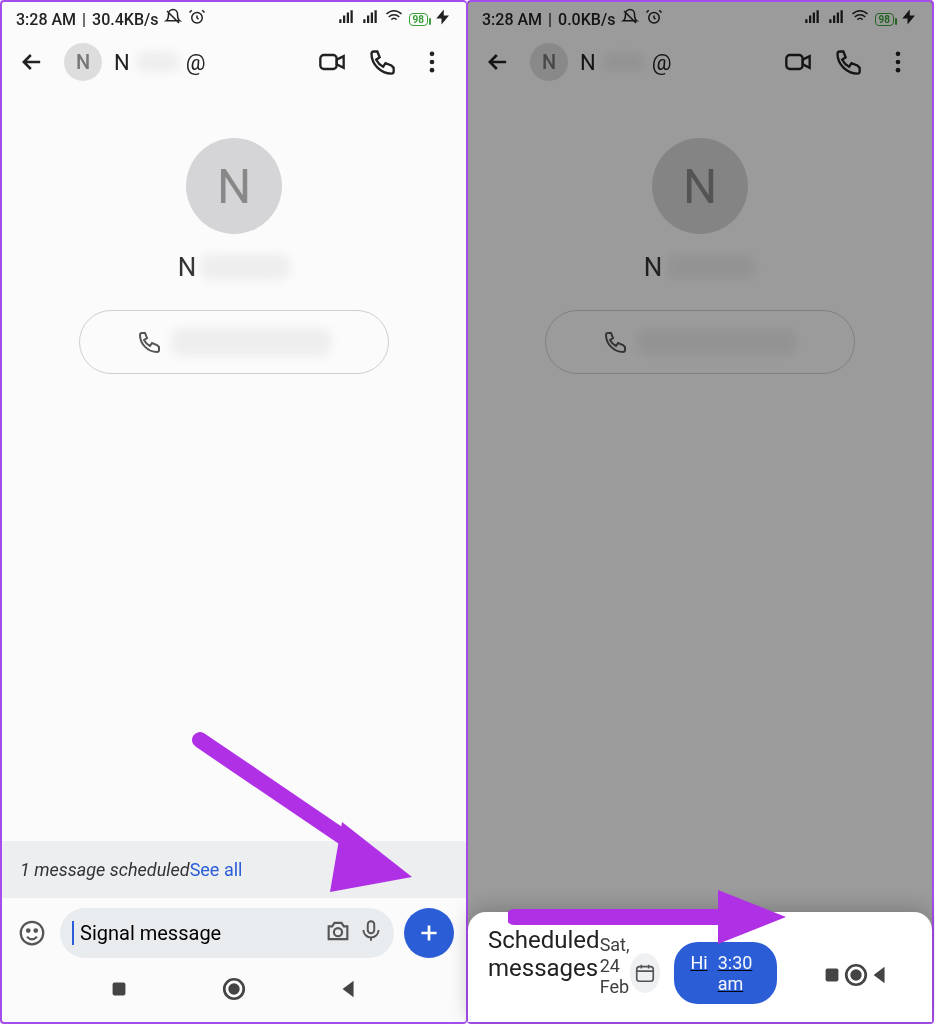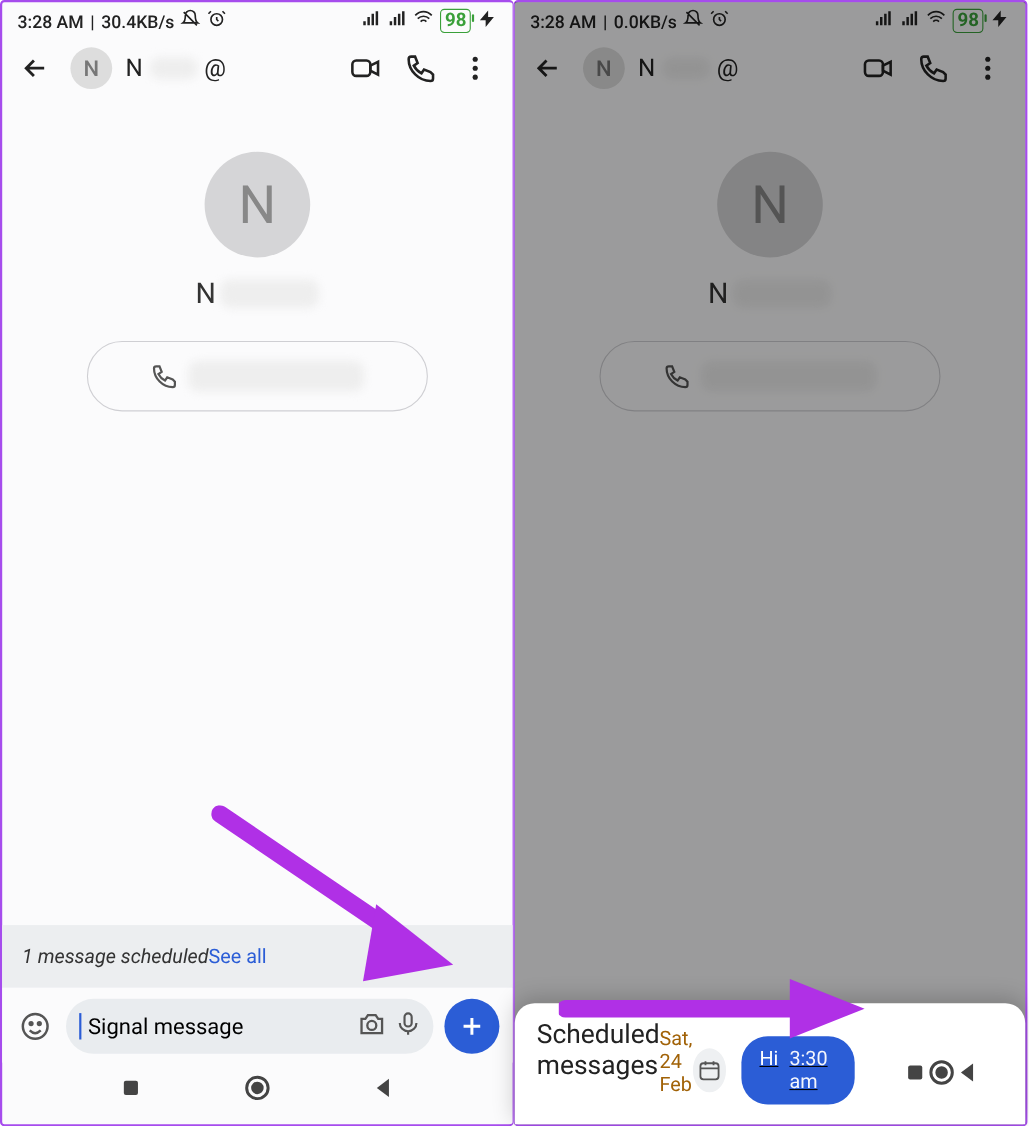--- a/index.html
+++ b/index.html
@@ -29,21 +29,21 @@
   .statusbar {
     display: flex; align-items: flex-start; justify-content: space-between;
     padding: 6px 14px 2px 14px;
     font-size: 16px; font-weight: 500; color: #222;
   }
   .statusbar .left-group, .statusbar .right-group { display:flex; align-items:center; gap:6px; }
   .statusbar svg { width:18px; height:18px; }
   .battery {
     display:inline-flex; align-items:center;
     border:1.5px solid #3aa03a; border-radius:4px; padding:0 3px;
-    font-size:17px; color:#3aa03a; font-weight:700; position:relative;
+    font-size:10px; color:#3aa03a; font-weight:700; position:relative;
   }
   .battery::after{content:"";position:absolute;right:-4px;top:4px;width:2px;height:7px;background:#3aa03a;border-radius:1px;}
 
   
   .header {
     display:flex; align-items:center; gap:12px; padding: 10px 14px 6px 10px;
   }
   .header .icbtn { width:40px; height:40px; display:flex; align-items:center; justify-content:center; border-radius:50%; }
   .avatar-sm {
     width:38px; height:38px; border-radius:50%; background:#ddd;
@@ -124,21 +124,21 @@
   
   .sheet{
     position:absolute; left:0; right:0; bottom:0;
     background:#fff; border-top-left-radius:18px; border-top-right-radius:18px;
     padding:14px 20px 10px 20px;
     display:flex; flex-direction:row; align-items:center;
     box-shadow:0 -4px 20px rgba(0,0,0,0.2);
   }
   .sheet .grab{width:40px; height:4px; background:#333; border-radius:2px; margin-bottom:14px;}
   .sheet-title{font-size:24px; color:#222; margin-bottom:30px;}
-  .sheet-date{font-size:18px; color:#a16207; margin-bottom:8px;}
+  .sheet-date{font-size:18px; color:#404040; margin-bottom:8px;}
   .sheet-row{
     display:flex; align-items:center; gap:14px; align-self:flex-end; margin-bottom:8px;
     padding-right:4px;
     text-decoration:underline;
   }
   .cal-chip{
     width:40px; height:40px; border-radius:50%; background:#eef0f2;
     display:flex; align-items:center; justify-content:center;
   }
   .msg-bubble{

